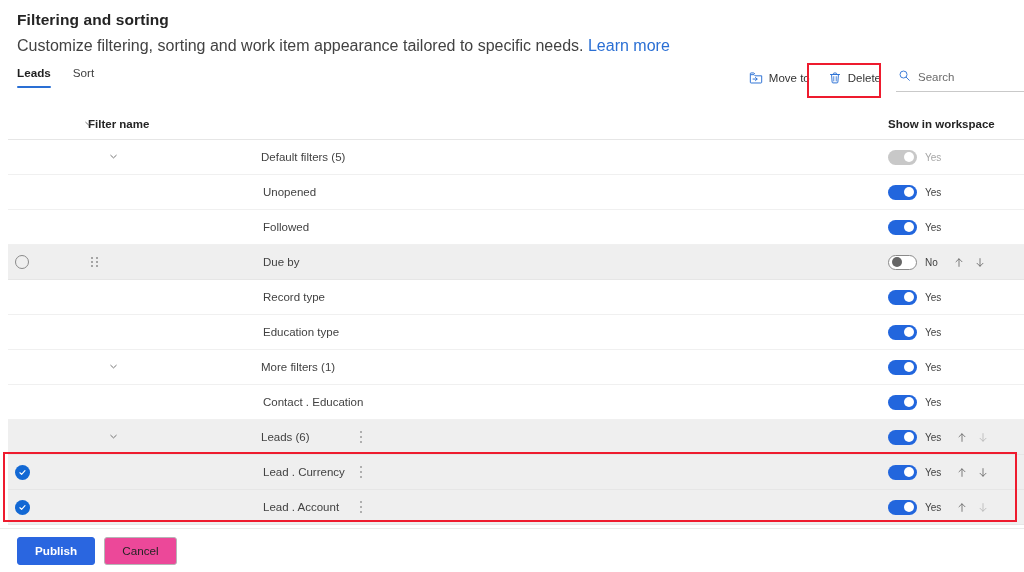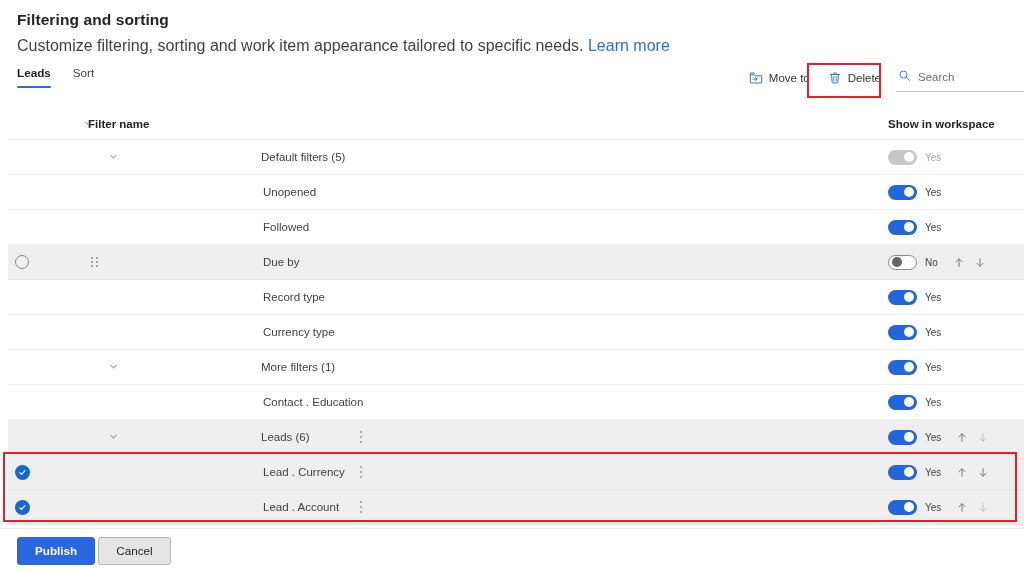--- a/index.html
+++ b/index.html
@@ -125,28 +125,28 @@
 
   .dots6 { display: grid; grid-template-columns: repeat(2, 3px); gap: 2px 2px; }
   .dots6 i { width: 2.2px; height: 2.2px; background: #8d8d8d; border-radius: 50%; display:block; }
   .ell3 { display: flex; flex-direction: column; gap: 2.4px; align-items: center; }
   .ell3 i { width: 2.3px; height: 2.3px; background: #9a9a9a; border-radius: 50%; display:block; }
 
   
   .footer {
     position: absolute; left: 0; bottom: 0; width: 1024px; height: 44px;
     border-top: 1px solid #ececec; display: flex; align-items: center;
-    padding-left: 17px; gap: 3px; background: #fff;
+    padding-left: 17px; gap: 9px; background: #fff;
   }
   .btn {
     font-size: 11.7px; font-family: "Liberation Sans", sans-serif;
     padding: 6px 17px; border-radius: 3px; cursor: pointer; line-height: 14px;
   }
   .btn-primary { background: #2a66e0; color: #fff; border: 1px solid #2a66e0; font-weight: 700; }
-  .btn-secondary { background: #e5e5e5; color: #242424; border: 1px solid #b5b5b5; }
+  .btn-secondary { background: #ec4899; color: #242424; border: 1px solid #b5b5b5; }
 </style>
 </head>
 <body>
 
 <div class="page">
 
   <div class="hdr">
     <div class="hdr-title">Filtering and sorting</div>
     <div class="hdr-sub">
       <span>Customize filtering, sorting and work item appearance tailored to specific needs.</span>
@@ -303,21 +303,21 @@
             <span class="tgl on">
               <span class="knob"></span>
             </span>
             <span class="tgl-lbl">Yes</span>
             <span class="arrows"></span>
           </div>
         </div>
         <div class="row">
           <div class="c-check"></div>
           <div class="c-drag"></div>
-          <div class="c-name name-l2"><span>Currency type</span></div>
+          <div class="c-name name-l2"><span>Education type</span></div>
           <div class="c-ell" style="position:absolute;left:338px;"></div>
           <div class="c-ws">
             <span class="tgl on">
               <span class="knob"></span>
             </span>
             <span class="tgl-lbl">Yes</span>
             <span class="arrows"></span>
           </div>
         </div>
         <div class="row">

